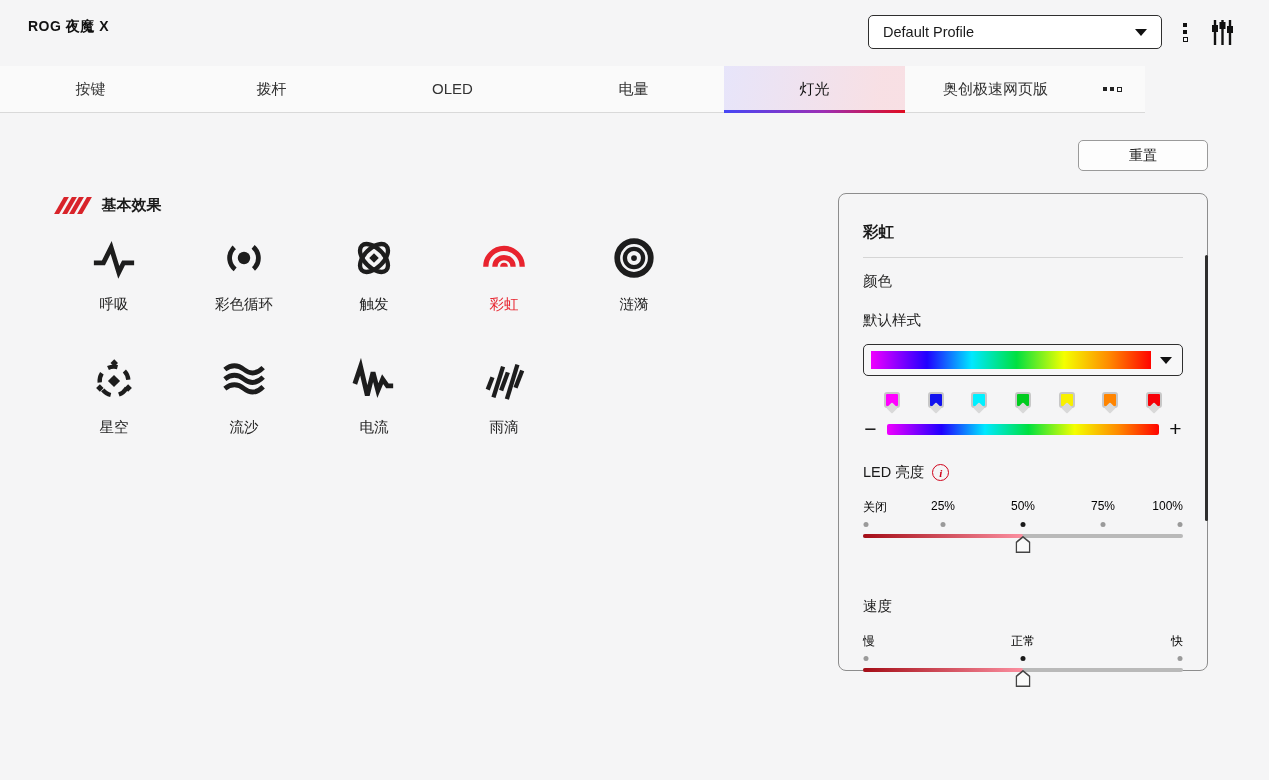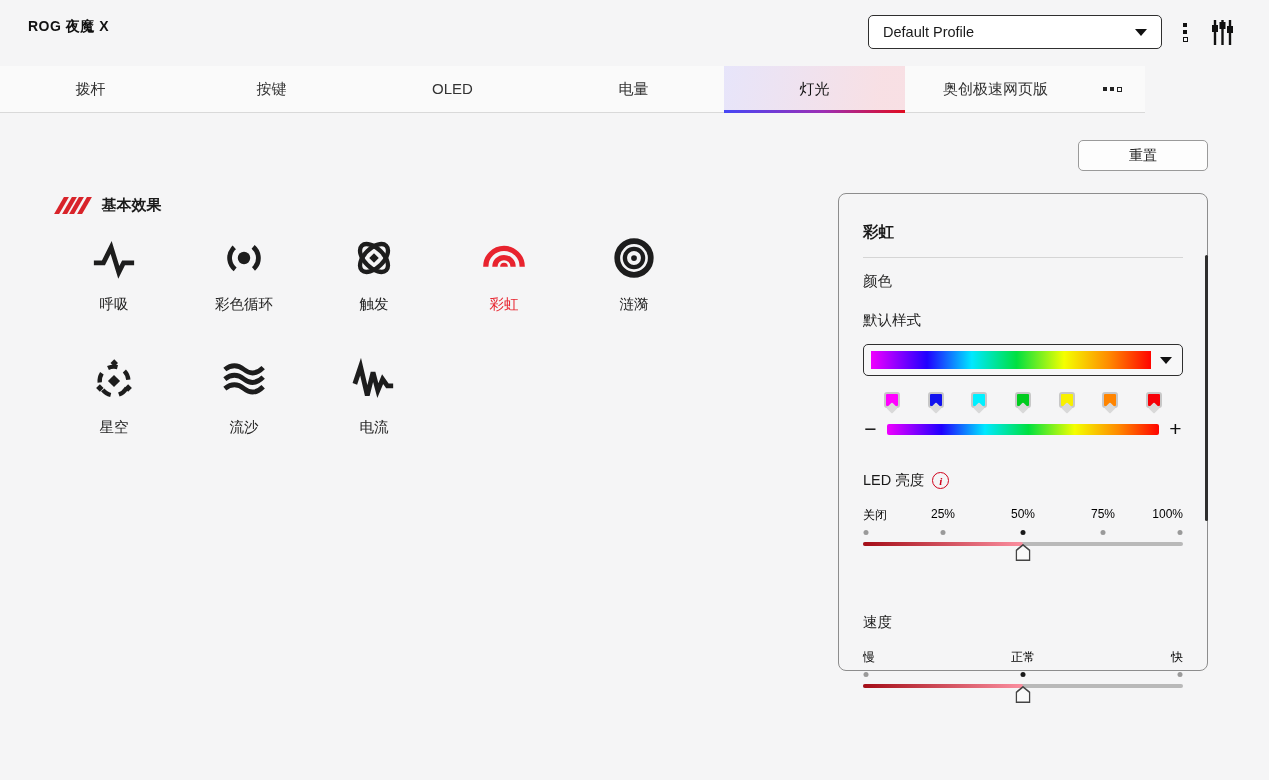--- a/index.html
+++ b/index.html
@@ -81,21 +81,21 @@
   .style-dropdown .grad { flex:1; height:18px; }
   .swatch-row { margin-top:16px; padding:0 21px; display:flex; justify-content:space-between; }
   .pin { width:16px; height:16px; border:2px solid #c8c8c8; border-radius:3px; position:relative; z-index:1; cursor:pointer; }
   .pin::after {
     content:""; position:absolute; left:2px; bottom:-6px; width:8px; height:8px;
     background:#d9d9d9; transform:rotate(45deg); z-index:-1; border-radius:1px;
   }
   .grad-slider { margin-top:14px; display:flex; align-items:center; gap:9px; }
   .grad-slider .sign { font-size:21px; line-height:14px; color:#111; width:15px; text-align:center; cursor:pointer; }
   .grad-slider .bar { flex:1; height:11px; border-radius:2px; cursor:pointer; }
-  .sub-head { margin-top:35px; display:flex; align-items:center; gap:8px; font-size:14.5px; }
+  .sub-head { margin-top:27px; display:flex; align-items:center; gap:8px; font-size:14.5px; }
   .info-icon {
     width:17px; height:17px; border:1.5px solid #d0021b; border-radius:50%;
     color:#d0021b; font-size:11px; font-style:italic; font-weight:bold;
     display:flex; align-items:center; justify-content:center; cursor:pointer; font-family:"Liberation Serif",serif;
   }
   .slider-block { position:relative; height:62px; margin-top:17px; }
   .slider-block .tick { position:absolute; top:0; font-size:12px; color:#000000; transform:translateX(-50%); white-space:nowrap; }
   .slider-block .tick.first { transform:none; }
   .slider-block .tick.last { transform:translateX(-100%); }
   .slider-block .dot { position:absolute; top:23px; width:5px; height:5px; border-radius:50%; background:#9a9a9a; transform:translateX(-50%); }
@@ -130,22 +130,22 @@
       <line x1="12.5" y1="2" x2="12.5" y2="27"></line>
       <line x1="20" y1="2" x2="20" y2="27"></line>
       <rect x="2" y="7" width="6" height="7" stroke="none"></rect>
       <rect x="9.5" y="4" width="6" height="7" stroke="none"></rect>
       <rect x="17" y="8" width="6" height="7" stroke="none"></rect>
     </g>
   </svg>
 </div>
 
 <nav class="tabs">
+  <div class="tab">按键</div>
   <div class="tab">拨杆</div>
-  <div class="tab">按键</div>
   <div class="tab">OLED</div>
   <div class="tab">电量</div>
   <div class="tab selected">灯光</div>
   <div class="tab">奥创极速网页版</div>
   <div class="tab-more">
     <i class="dm"></i>
     <i class="dm"></i>
     <i class="dm hollow"></i>
   </div>
 </nav>
@@ -227,20 +227,32 @@
     <div class="elabel">流沙</div>
   </div>
 
   <div class="effect">
     <svg viewBox="0 0 48 48">
       <path d="M4 27 L10 9 L17 39 L23 15 L28 34 L33 22 L38 29 L44 29" fill="none" stroke="currentColor" stroke-width="5"></path>
     </svg>
     <div class="elabel">电流</div>
   </div>
 
+  <div class="effect">
+    <svg viewBox="0 0 48 48">
+      <g stroke="currentColor" stroke-width="4.5">
+        <line x1="7" y1="33" x2="12" y2="20"></line>
+        <line x1="13" y1="41" x2="23" y2="9"></line>
+        <line x1="21" y1="34" x2="28" y2="15"></line>
+        <line x1="27" y1="43" x2="38" y2="7"></line>
+        <line x1="36" y1="31" x2="43" y2="13"></line>
+      </g>
+    </svg>
+    <div class="elabel">雨滴</div>
+  </div>
 
 </div>
 
 <aside class="panel">
   <div class="panel-title">彩虹</div>
   <div class="panel-divider"></div>
   <div class="lbl color">颜色</div>
   <div class="lbl style">默认样式</div>
 
   <div class="style-dropdown">

